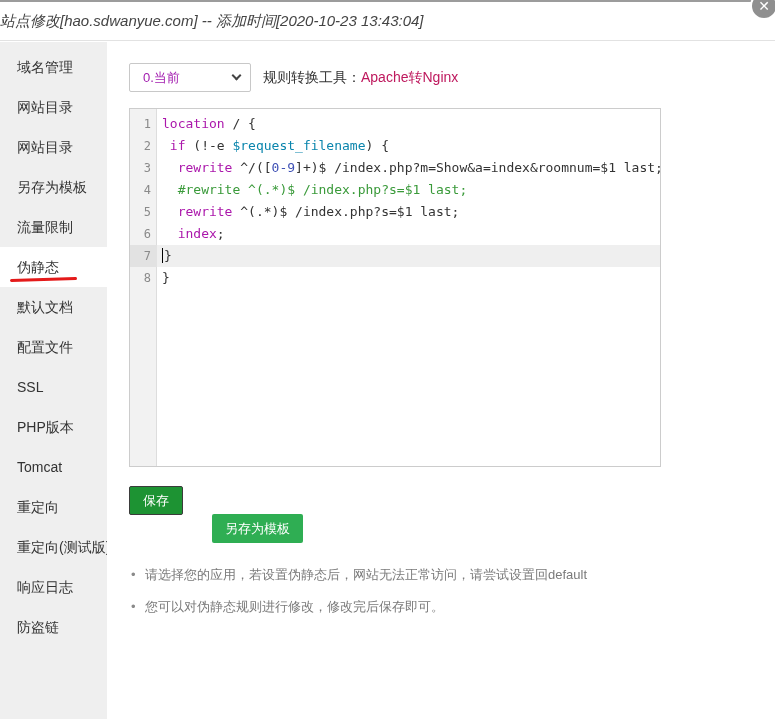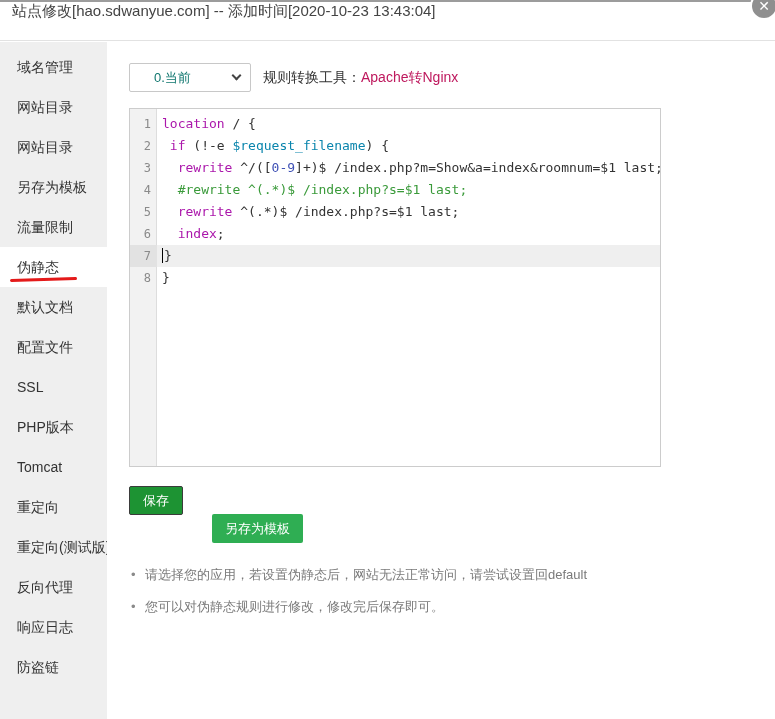--- a/index.html
+++ b/index.html
@@ -14,21 +14,21 @@
   .close-btn {
     position:absolute; top:-8px; right:-3px; width:28px; height:28px;
     background:#8f8f8f; border:2px solid #fff; border-radius:50%;
     color:#fff; font-size:14px; font-weight:bold; line-height:24px; text-align:center;
     cursor:pointer; z-index:10;
   }
   
   .header {
     position:absolute; top:2px; left:0; width:100%; height:39px;
     border-bottom:1px solid #e2e2e2; background:#fff;
-    display:flex; padding-left:12px;
+    display:flex; align-items:center; padding-left:0;font-style:italic;
   }
   .header .title { font-size:15px; color:#444; }
   
   .sidebar {
     position:absolute; top:42px; left:0; bottom:0; width:107px;
     background:#efefef; padding-top:5px;
   }
   .side-item {
     position:relative; height:40px; line-height:40px; padding-left:17px;
     font-size:14px; color:#333; cursor:pointer; white-space:nowrap;
@@ -37,21 +37,21 @@
   .red-underline {
     position:absolute; left:10px; top:31px; width:67px; height:3px;
     background:#e41a1a; border-radius:2px; transform:rotate(-1.6deg);
   }
   
   .main { position:absolute; top:42px; left:107px; right:0; bottom:0; background:#fff; padding:21px 0 0 22px; }
   .toolbar { display:flex; align-items:center; }
   .select-box {
     width:122px; height:29px; border:1px solid #c8c8c8; border-radius:2px;
     display:flex; align-items:center; justify-content:space-between;
-    padding:0 10px 0 24px; font-size:13px; color:#0f766e; background:#fff; cursor:pointer;
+    padding:0 10px 0 13px; font-size:13px; color:#a21caf; background:#fff; cursor:pointer;
   }
   .chevron { width:7px; height:7px; border-right:2px solid #444; border-bottom:2px solid #444; transform:rotate(45deg); margin-top:-4px; }
   .tool-label { margin-left:12px; font-size:14px; color:#333; }
   .tool-link { font-size:14px; color:#be185d; text-decoration:none; cursor:pointer; }
   
   .editor {
     position:relative; margin-top:16px; width:532px; height:359px;
     border:1px solid #ccc; background:#fff; overflow:hidden;
     font-family:"DejaVu Sans Mono","Liberation Mono",monospace; font-size:13px;
   }
@@ -103,21 +103,20 @@
     <div class="side-item"><span>另存为模板</span></div>
     <div class="side-item"><span>流量限制</span></div>
     <div class="side-item selected"><span>伪静态</span><div class="red-underline"></div></div>
     <div class="side-item"><span>默认文档</span></div>
     <div class="side-item"><span>配置文件</span></div>
     <div class="side-item"><span>SSL</span></div>
     <div class="side-item"><span>PHP版本</span></div>
     <div class="side-item"><span>Tomcat</span></div>
     <div class="side-item"><span>重定向</span></div>
     <div class="side-item"><span>重定向(测试版)</span></div>
-    <div class="side-item"><span>反向代理</span></div>
     <div class="side-item"><span>响应日志</span></div>
     <div class="side-item"><span>防盗链</span></div>
   </div>
 
 <div class="main">
   <div class="toolbar">
     <div class="select-box">
       <span>0.当前</span>
       <span class="chevron"></span>
     </div>

